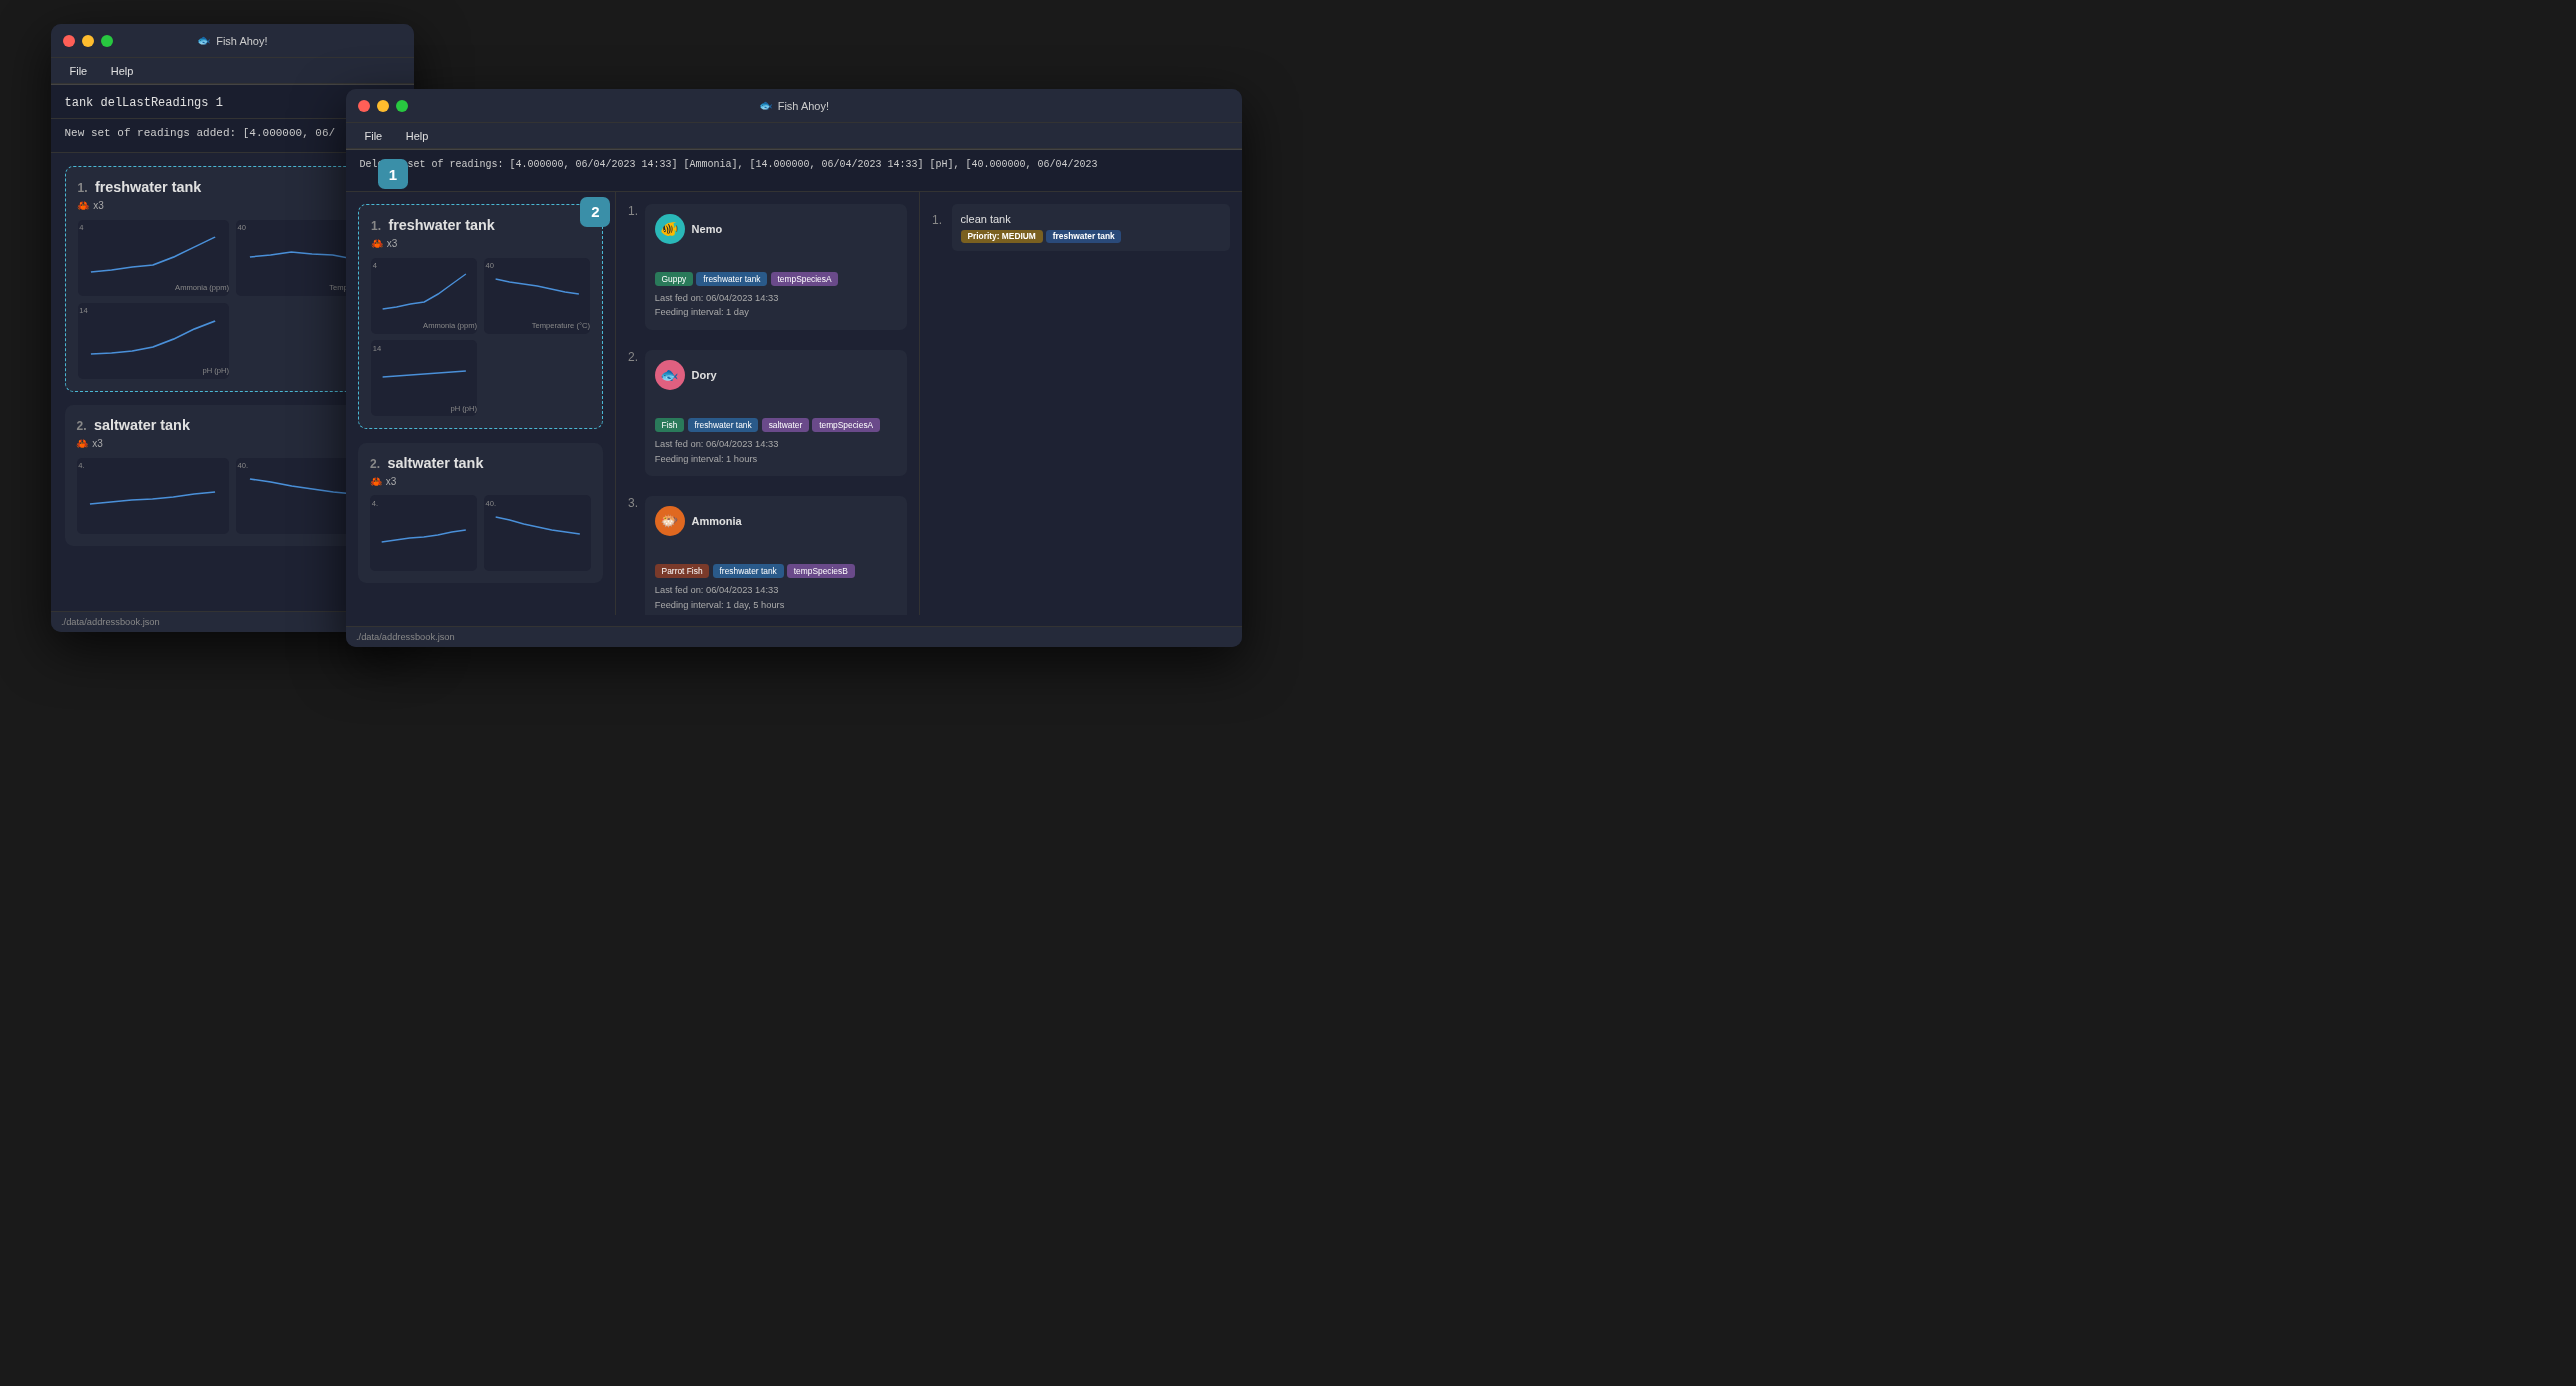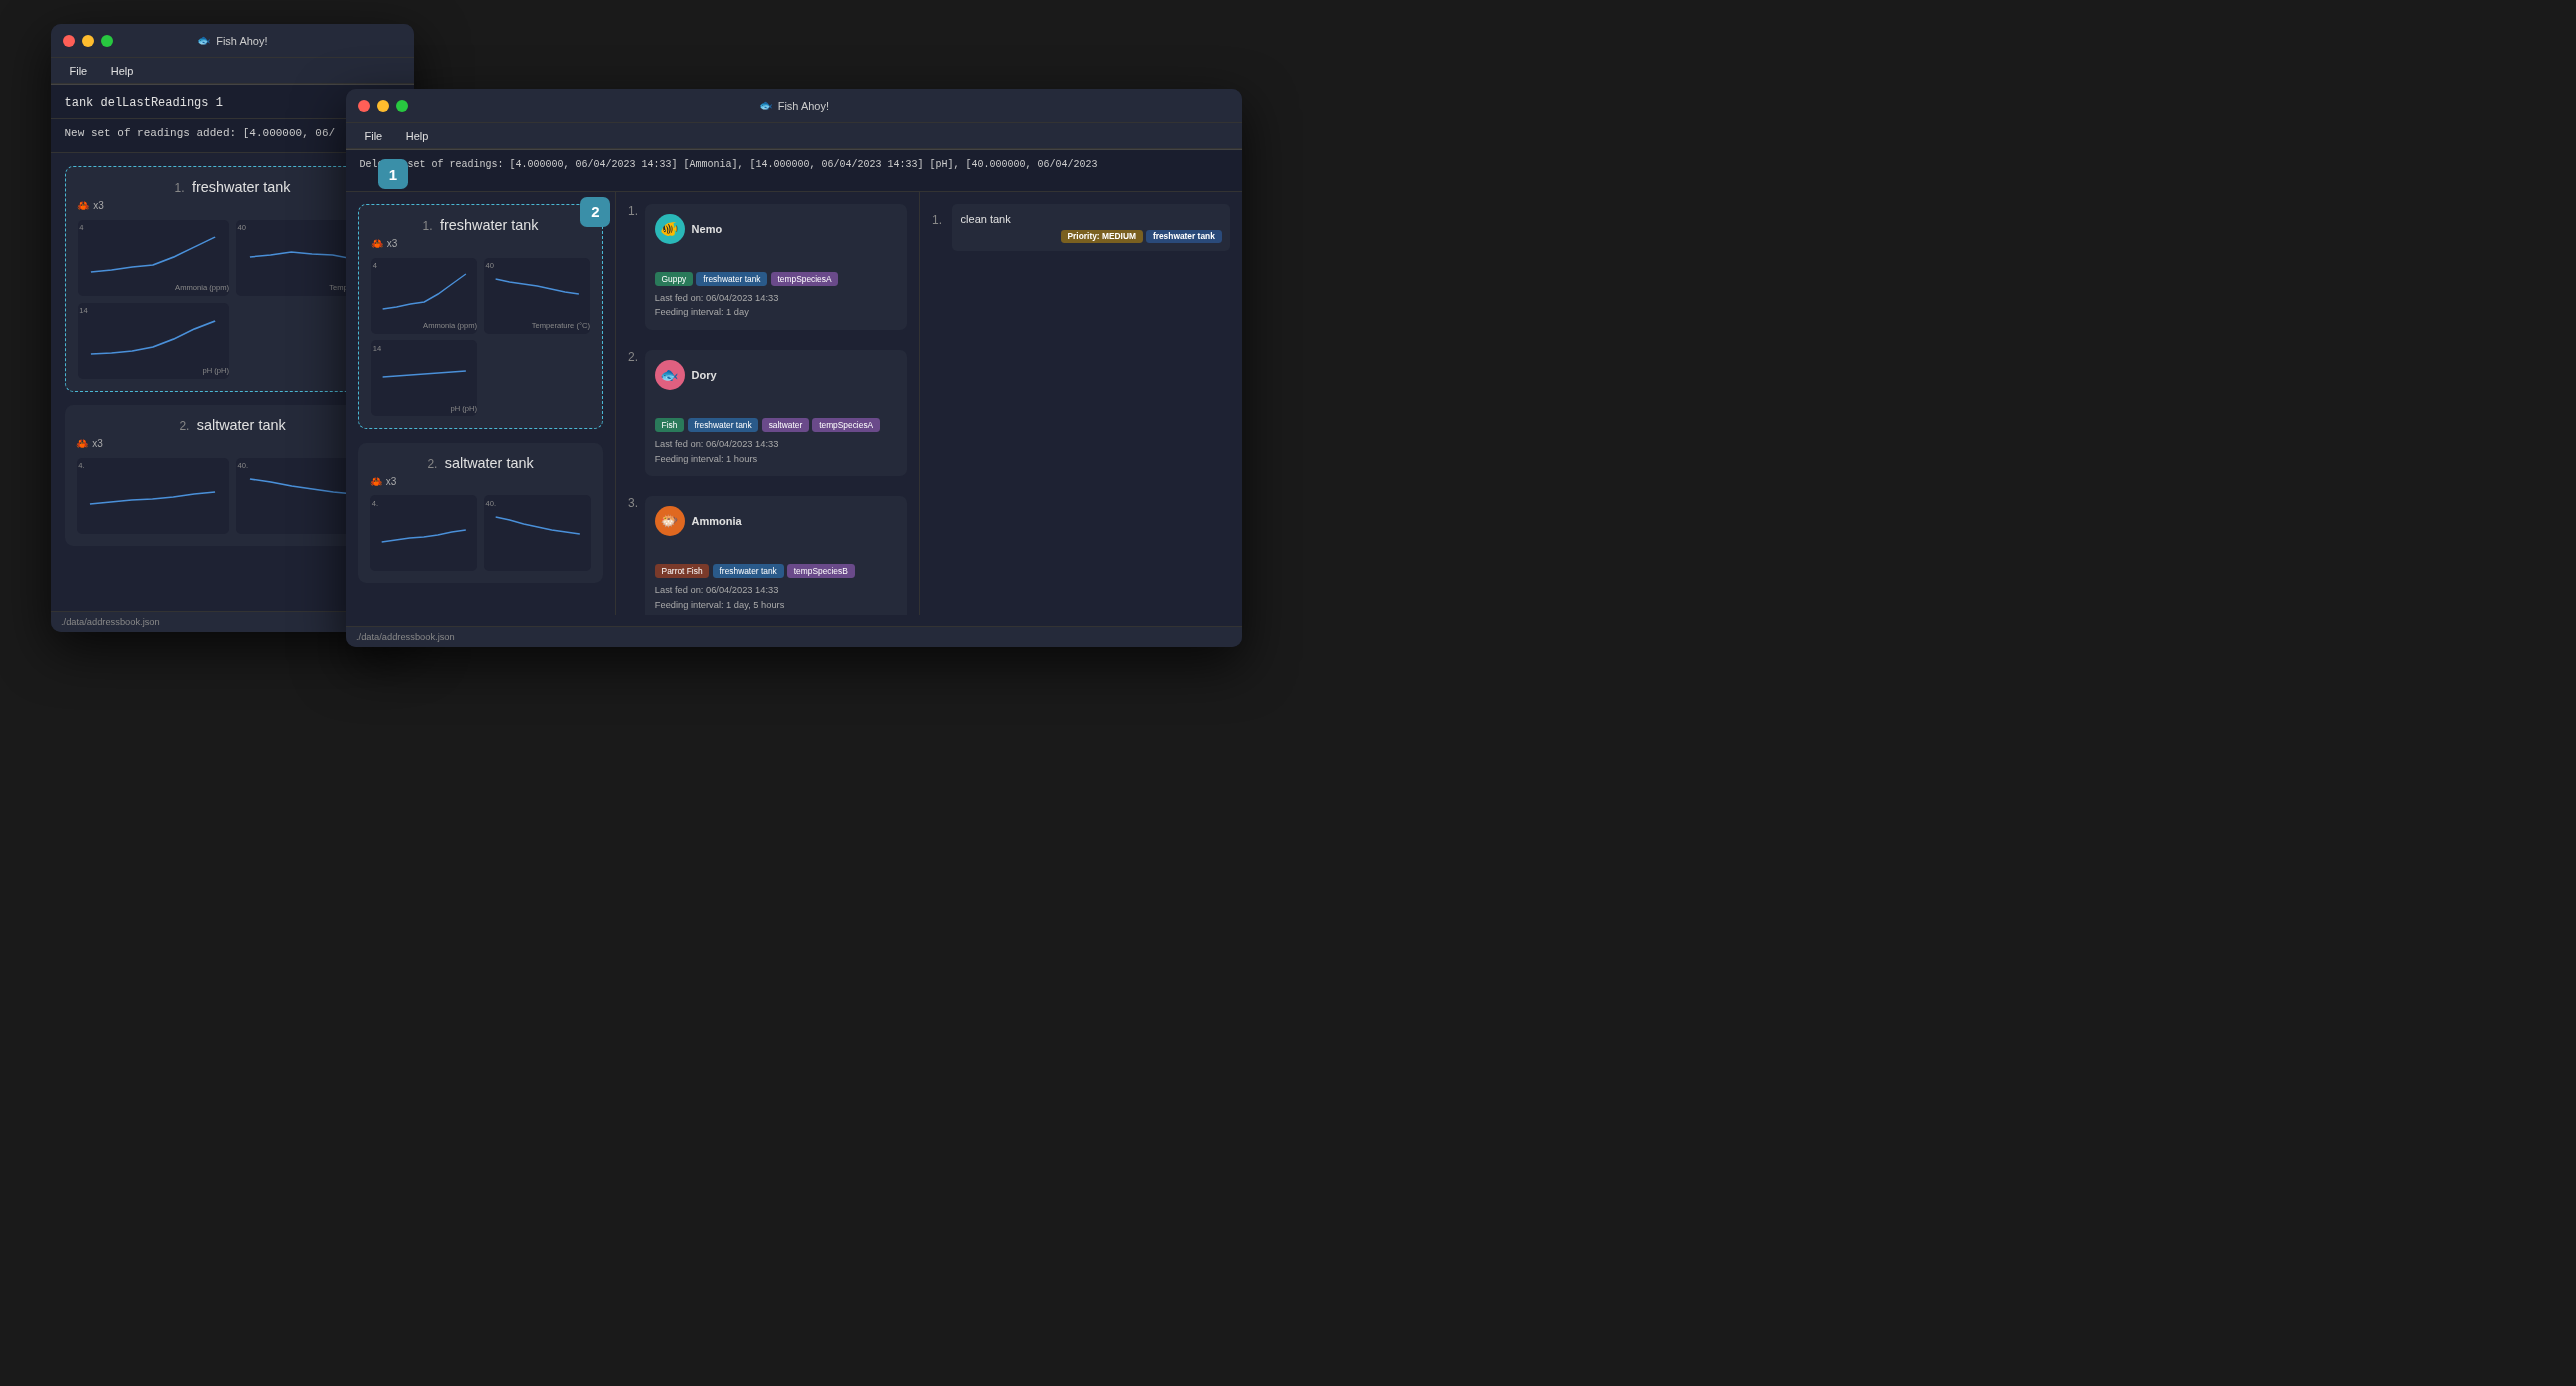--- a/index.html
+++ b/index.html
@@ -143,24 +143,23 @@
       align-items: center;
       justify-content: center;
       color: white;
       font-size: 15px;
       font-weight: bold;
       z-index: 2;
     }
 
     .tank-title {
       font-size: 14.4px;
-      font-weight: 400;
+      font-weight: 700;
       color: #e0e0e0;
       margin-bottom: 5px;
-      text-align: center;
     }
 
     .tank-fish-count {
       font-size: 10px;
       color: #aaa;
       margin-bottom: 8.4px;
       display: flex;
       align-items: center;
       gap: 3.4px;
     }
@@ -340,21 +339,20 @@
     .task-name {
       color: #e0e0e0;
       font-size: 11px;
       margin-bottom: 5px;
     }
 
     .task-tags {
       display: flex;
       flex-wrap: wrap;
       gap: 3.4px;
-      justify-content: flex-end;
     }
 
     .priority-tag {
       padding: 1.7px 6.8px;
       border-radius: 3.4px;
       font-size: 8.4px;
       font-weight: 600;
       color: #fff;
     }
     .priority-tag.medium { background: #7a6020; }

